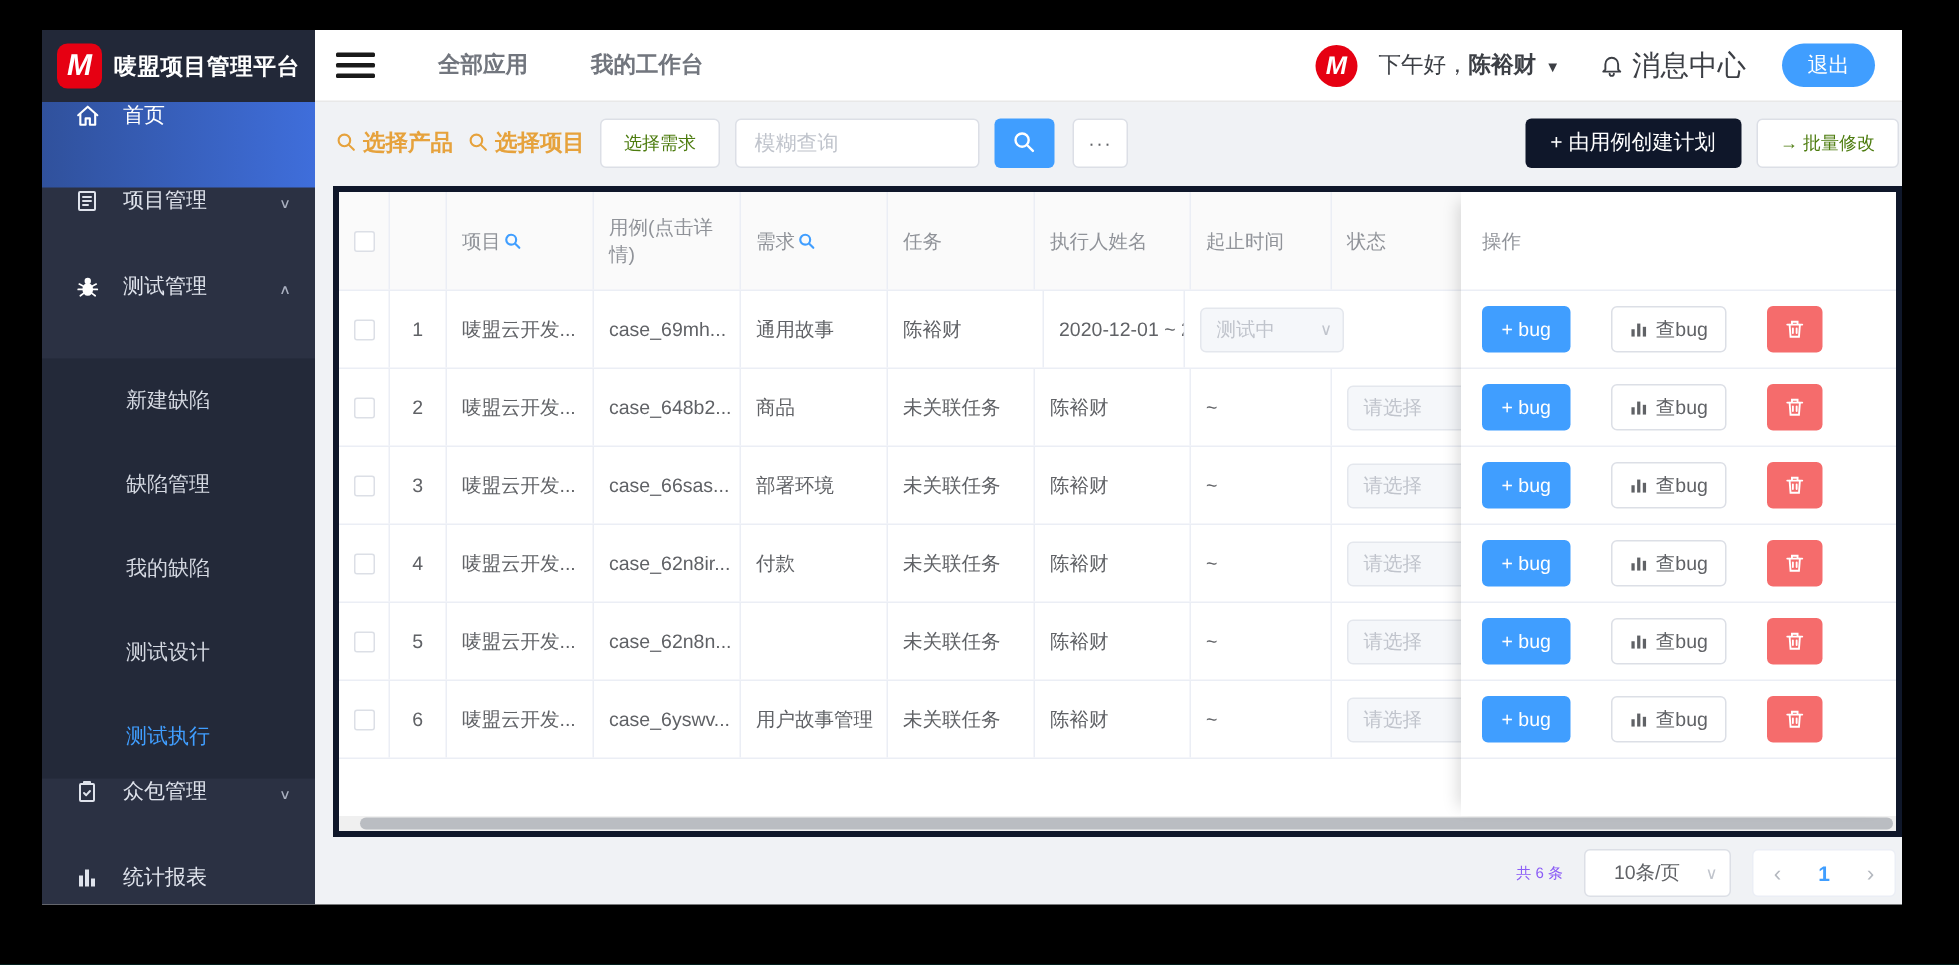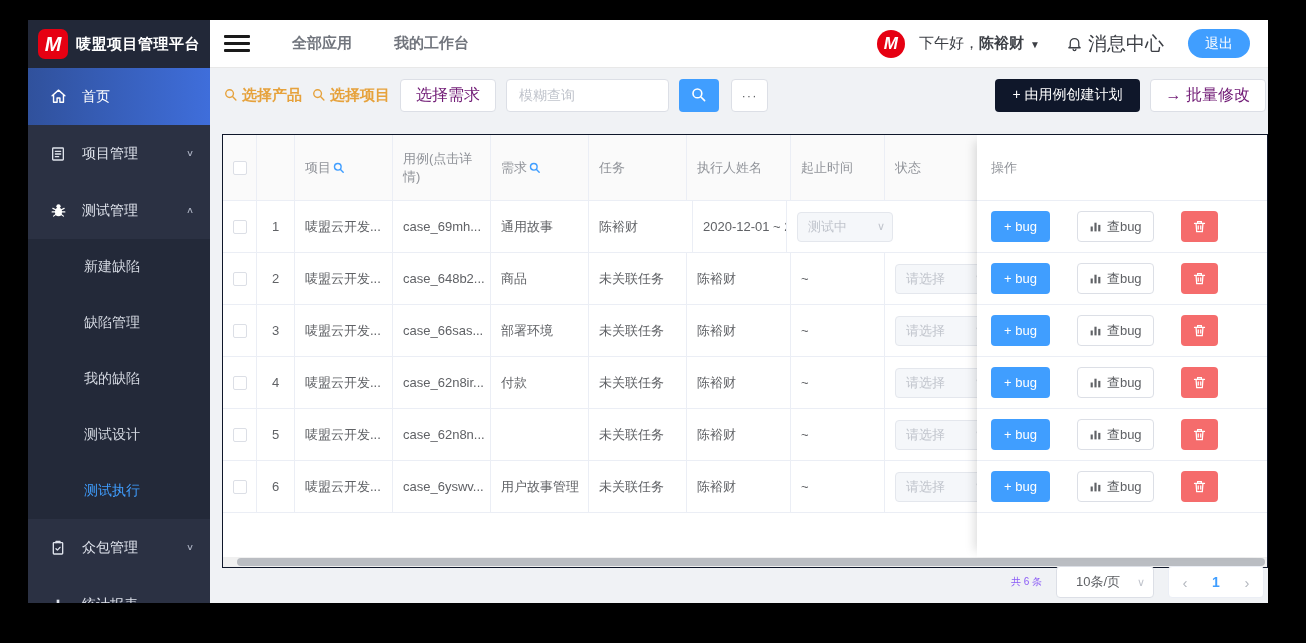--- a/index.html
+++ b/index.html
@@ -10,21 +10,21 @@
 
   
   .sidebar { position:absolute; left:0; top:0; width:182px; height:583px;
     background:#2b3143; z-index:5; }
   .logo-bar { height:48px; background:#222838; display:flex; align-items:center;
     padding-left:10px; gap:8px; }
   .logo-badge { width:30px; height:30px; background:#e60012; border-radius:7px;
     color:#fff; font-weight:bold; font-size:20px; font-style:italic;
     display:flex; align-items:center; justify-content:center; }
   .logo-text { color:#fff; font-size:15px; font-weight:bold; letter-spacing:.5px; white-space:nowrap; }
-  .menu-item { height:57px; display:flex; align-items:center; padding:0 16px 0 22px;
+  .menu-item { height:57px; display:flex; padding:0 16px 0 22px;
     color:#dfe3ec; font-size:14px; cursor:pointer; }
   .menu-item .mi-icon { width:18px; height:18px; margin-right:14px; flex:none; display:flex; align-items:center; }
   .menu-item .mi-label { flex:1; }
   .menu-item .mi-chev { font-size:11px; color:#aab0c0; transform:scaleY(.8); }
   .menu-item.active-root { background:linear-gradient(90deg,#30519c,#3f6edb); color:#fff; }
   .submenu { background:#232939; }
   .sub-item { height:56px; display:flex; align-items:center; padding-left:56px;
     color:#d4d8e1; font-size:14px; cursor:pointer; }
   .sub-item.active { color:#409eff; }
 
@@ -44,35 +44,35 @@
   .msg-label { font-size:19px; color:#3c3f45; }
   .logout-btn { background:#409eff; color:#fff; border:none; border-radius:15px;
     height:29px; padding:0 17px; font-size:14px; margin-left:10px; cursor:pointer; }
 
   
   .toolbar { position:absolute; left:182px; top:48px; width:1058px; height:54px;
     display:flex; align-items:center; padding:0 0 0 14px; }
   .orange-link { color:#e6a23c; font-size:15px; font-weight:bold; display:flex;
     align-items:center; gap:4px; margin-right:10px; cursor:pointer; white-space:nowrap; }
   .btn-plain { background:#fff; border:1px solid #dcdfe6; border-radius:4px; height:33px;
-    padding:0 15px; font-size:16px; color:#701a75; cursor:pointer; white-space:nowrap; }
+    padding:0 15px; font-size:12px; color:#4d7c0f; cursor:pointer; white-space:nowrap; }
   .fuzzy-input { width:163px; height:33px; border:1px solid #dcdfe6; border-radius:4px;
     margin-left:10px; padding:0 12px; font-size:14px; color:#606266; outline:none; }
   .fuzzy-input::placeholder { color:#c0c4cc; }
   .search-btn { width:40px; height:33px; background:#409eff; border:none; border-radius:4px;
     margin-left:10px; cursor:pointer; display:inline-flex; align-items:center; justify-content:center; }
   .more-btn { width:37px; height:33px; background:#fff; border:1px solid #dcdfe6; border-radius:4px;
     margin-left:12px; color:#606266; font-size:13px; letter-spacing:1px; cursor:pointer; }
   .toolbar-right { margin-left:auto; display:flex; gap:10px; padding-right:2px; }
   .btn-primary { background:#0f172a; color:#fff; border:none; border-radius:4px; height:33px;
     padding:0 17px; font-size:14px; cursor:pointer; white-space:nowrap; }
 
   
-  .table-card { position:absolute; left:194px; top:114px; width:1046px; height:434px;
-    background:#0f766e; border:1px solid #0f172a; }
+  .table-card { position:absolute; left:194px; top:104px; width:1046px; height:434px;
+    background:#0f766e; border:4px solid #0f172a; }
   .tr { display:flex; border-bottom:1px solid #ebeef5; background:#fff; }
   .tr.head { background:#fafafa; height:66px; }
   .tr.body-row { height:52px; }
   .td { border-right:1px solid #ebeef5; display:flex; align-items:center;
     padding:0 10px; font-size:13px; color:#606266; overflow:hidden; white-space:nowrap; }
   .tr.head .td { color:#909399; white-space:normal; line-height:18px; }
   .c-sel { width:34px; justify-content:center; padding:0; }
   .c-idx { width:38px; justify-content:center; padding:0; }
   .c-project { width:98px; }
   .c-case { width:98px; }

